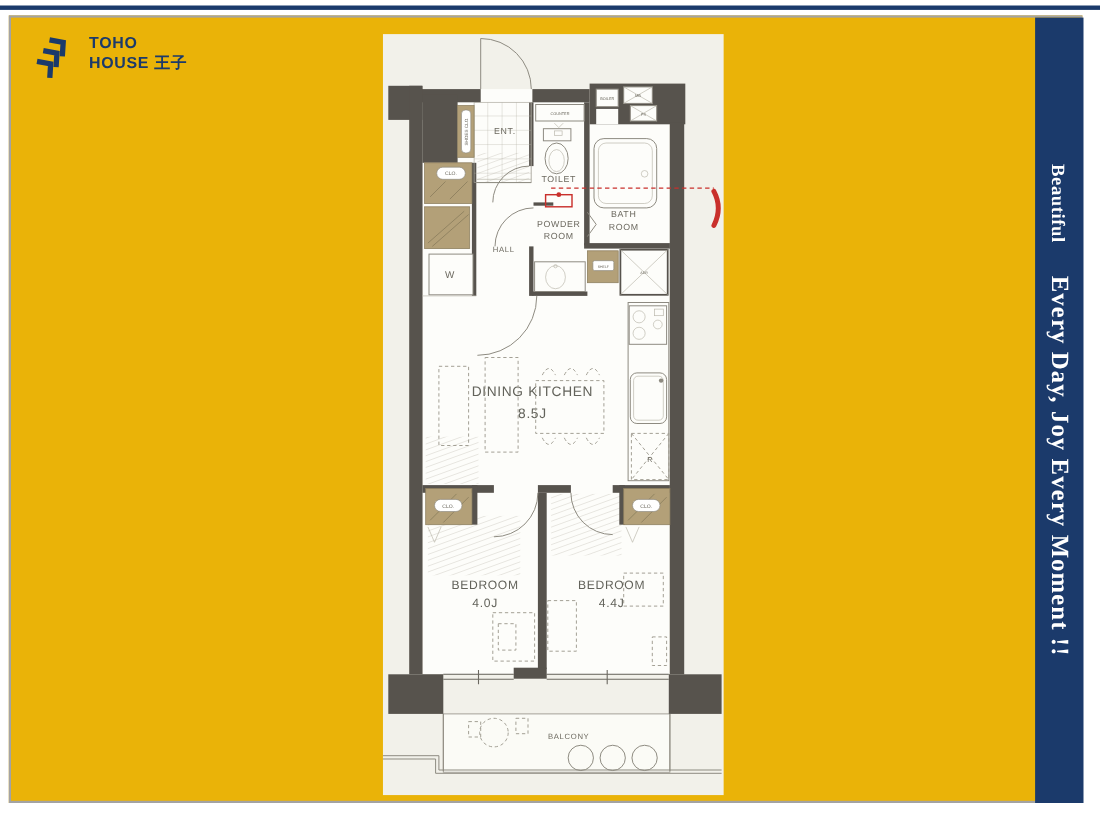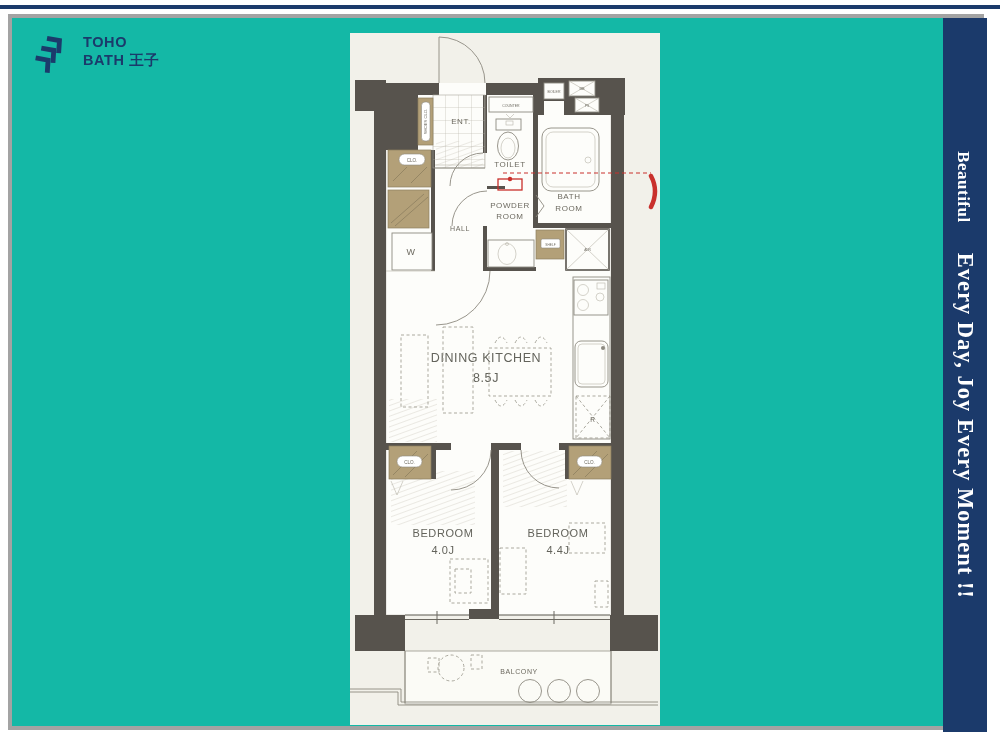--- a/index.html
+++ b/index.html
@@ -1,20 +1,20 @@
 <!DOCTYPE html>
 <html><head>
 <meta charset="utf-8">
 <style>
   html,body{margin:0;padding:0;}
   body{width:1000px;height:750px;background:#ffffff;position:relative;
        font-family:"Liberation Sans",sans-serif;overflow:hidden;}
   .topbar{position:absolute;left:0;top:5px;width:1000px;height:4px;background:#1b3a6b;}
   .frame{position:absolute;left:8px;top:14px;width:976px;height:716px;
-         border:4px solid #a3a3a3;background:#14b8a6;box-sizing:border-box;}
+         border:2px solid #a3a3a3;background:#eab308;box-sizing:border-box;}
   .logo{position:absolute;left:20px;top:13px;display:flex;align-items:center;gap:7px;}
   .logo-icon{width:44px;height:42px;}
   .logo-text{color:#1b3a6b;font-weight:bold;font-size:14.5px;line-height:1.22;letter-spacing:.6px;}
   .plan{position:absolute;left:338px;top:15px;width:310px;height:692px;}
   .banner{position:absolute;left:931px;top:0;width:44px;height:714px;background:#1b3a6b;}
   .banner-inner{position:absolute;left:44px;top:0;width:714px;height:44px;
         transform:rotate(90deg);transform-origin:left top;
         line-height:44px;text-align:center;color:#ffffff;white-space:nowrap;
         font-family:"Liberation Serif",serif;}
   .b-small{font-size:17px;font-weight:bold;letter-spacing:.5px;}
@@ -50,21 +50,21 @@
   <div class="logo">
     <svg class="logo-icon" viewBox="0 0 40 40">
       <g stroke="#1b3a6b" stroke-width="4.6" fill="none" transform="rotate(-38 21 20)">
         <path d="M3 13 L11 22 L3 31"></path>
         <path d="M13 9 L21 18 L13 27"></path>
         <path d="M23 5 L31 14 L23 23"></path>
       </g>
     </svg>
     <div class="logo-text">
       <div>TOHO</div>
-      <div>BATH 王子</div>
+      <div>HOUSE 王子</div>
     </div>
   </div>
 
   <svg class="plan" viewBox="347 30 310 692">
     <defs>
       <pattern id="hatch" width="5" height="5" patternUnits="userSpaceOnUse" patternTransform="rotate(70)">
         <line x1="0" y1="0" x2="0" y2="5" stroke="#c9c6bb" stroke-width="0.9"></line>
       </pattern>
       <pattern id="tiles" width="13" height="13" patternUnits="userSpaceOnUse">
         <path d="M13 0 H0 V13" stroke="#b5b2a8" stroke-width="0.6" fill="none"></path>

